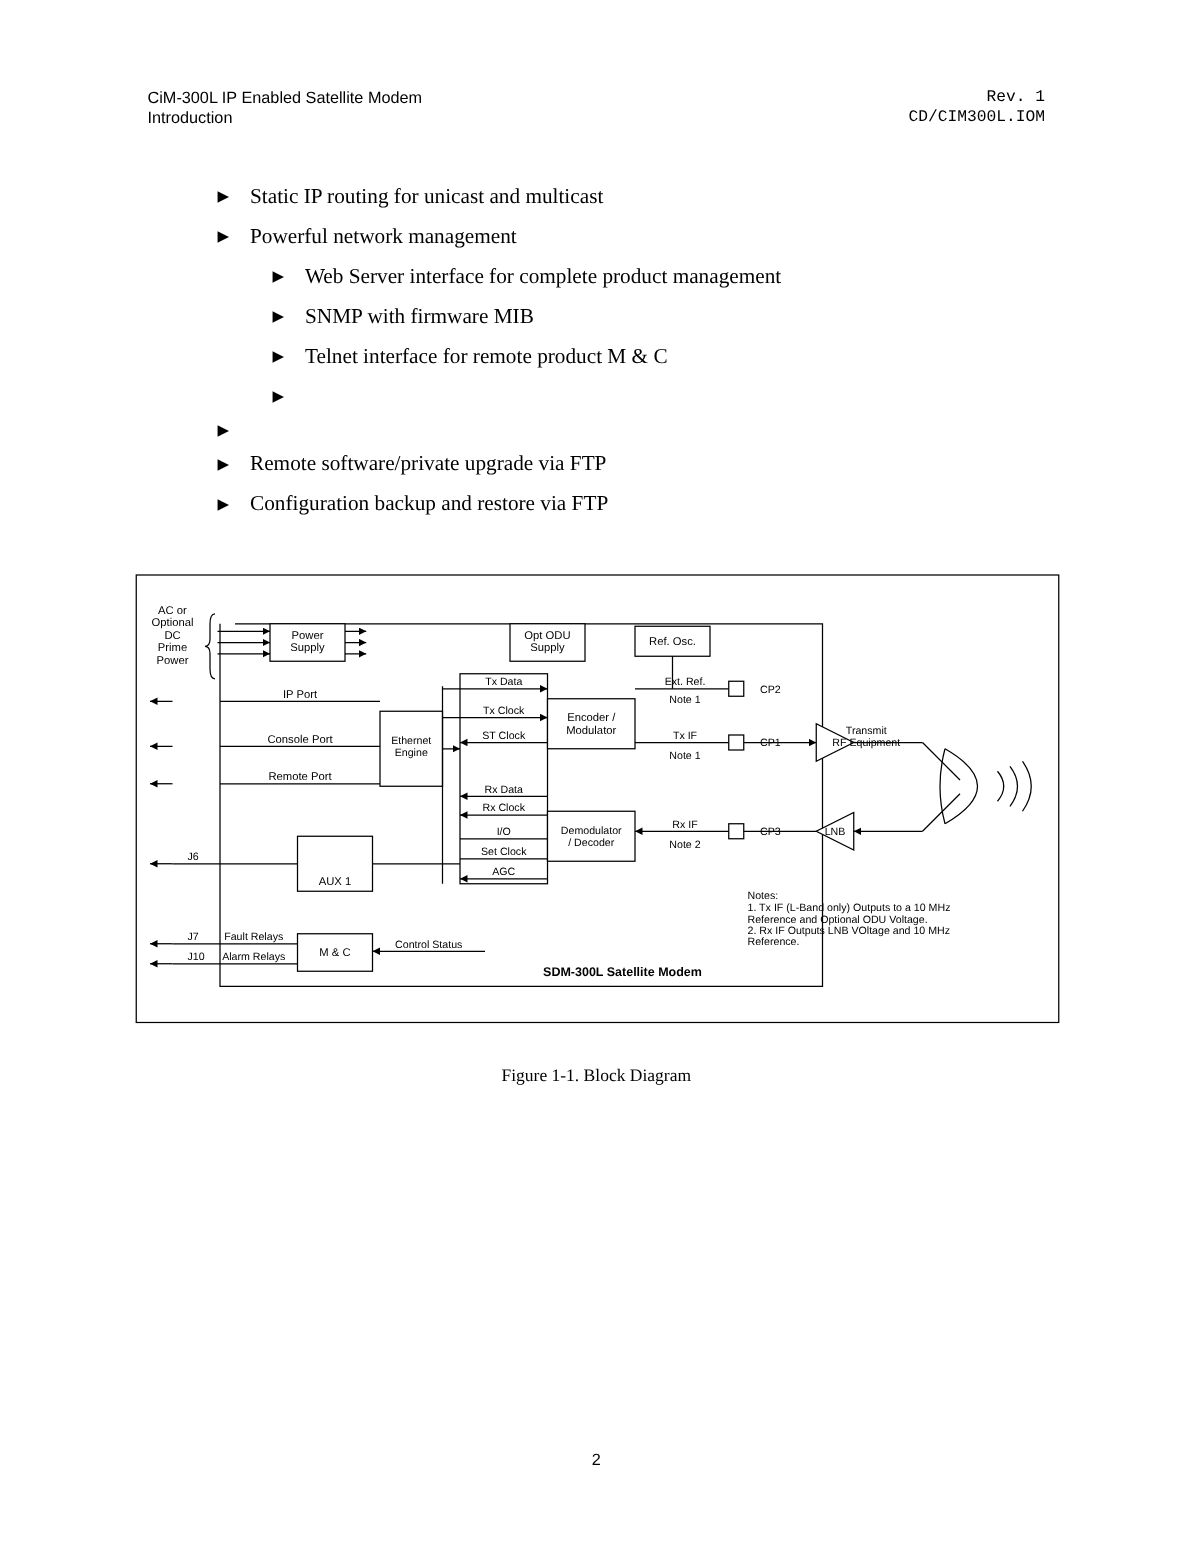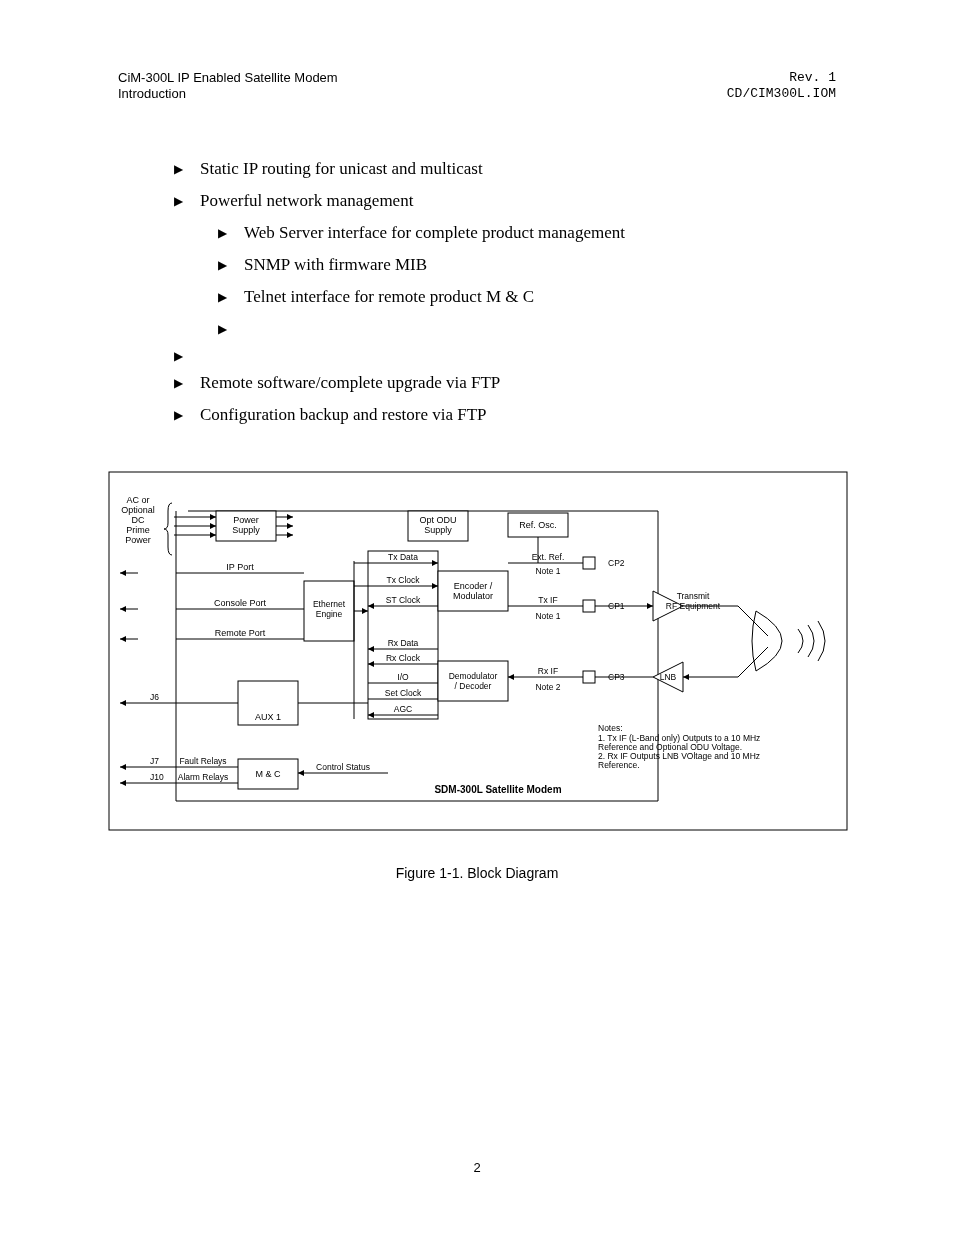--- a/index.html
+++ b/index.html
@@ -15,21 +15,21 @@
     box-sizing: border-box;
     position: relative;
     min-height: 1235px;
   }
   .header {
     display: flex;
     justify-content: space-between;
     font-family: Arial, Helvetica, sans-serif;
     font-size: 13px;
     line-height: 1.25;
-    margin-bottom: 56px;
+    margin-bottom: 44px;
   }
   .header .left, .header .right { white-space: nowrap; }
   .header .right { text-align: right; font-family: Liberation Mono, monospace; }
   .bullets {
     margin-left: 56px;
     font-size: 17px;
   }
   .b1, .b2 {
     display: flex;
     align-items: flex-start;
@@ -44,21 +44,21 @@
     position: relative;
     top: 3px;
   }
   .b2 { margin-left: 44px; }
   .diagram-container {
     margin-top: 46px;
     margin-left: -10px;
   }
   .caption {
     text-align: center;
-    font-family: Liberation Sans, sans-serif;
+    font-family: Liberation Serif, serif;
     font-size: 14px;
     margin-top: 30px;
   }
   .pagenum {
     position: absolute;
     left: 0; right: 0;
     bottom: 60px;
     text-align: center;
     font-family: Arial, Helvetica, sans-serif;
     font-size: 13px;
@@ -103,21 +103,21 @@
         <span>Telnet interface for remote product M &amp; C</span>
       </div>
     <div class="b2">
         <span class="arrow">▶</span>
       </div>
     <div class="b1">
         <span class="arrow">▶</span>
       </div>
     <div class="b1">
         <span class="arrow">▶</span>
-        <span>Remote software/complete upgrade via FTP</span>
+        <span>Remote software/private upgrade via FTP</span>
       </div>
     <div class="b1">
         <span class="arrow">▶</span>
         <span>Configuration backup and restore via FTP</span>
       </div>
   </div>
 
   <div class="diagram-container">
     <svg width="740" height="360" viewBox="0 0 740 360">
       <defs>

